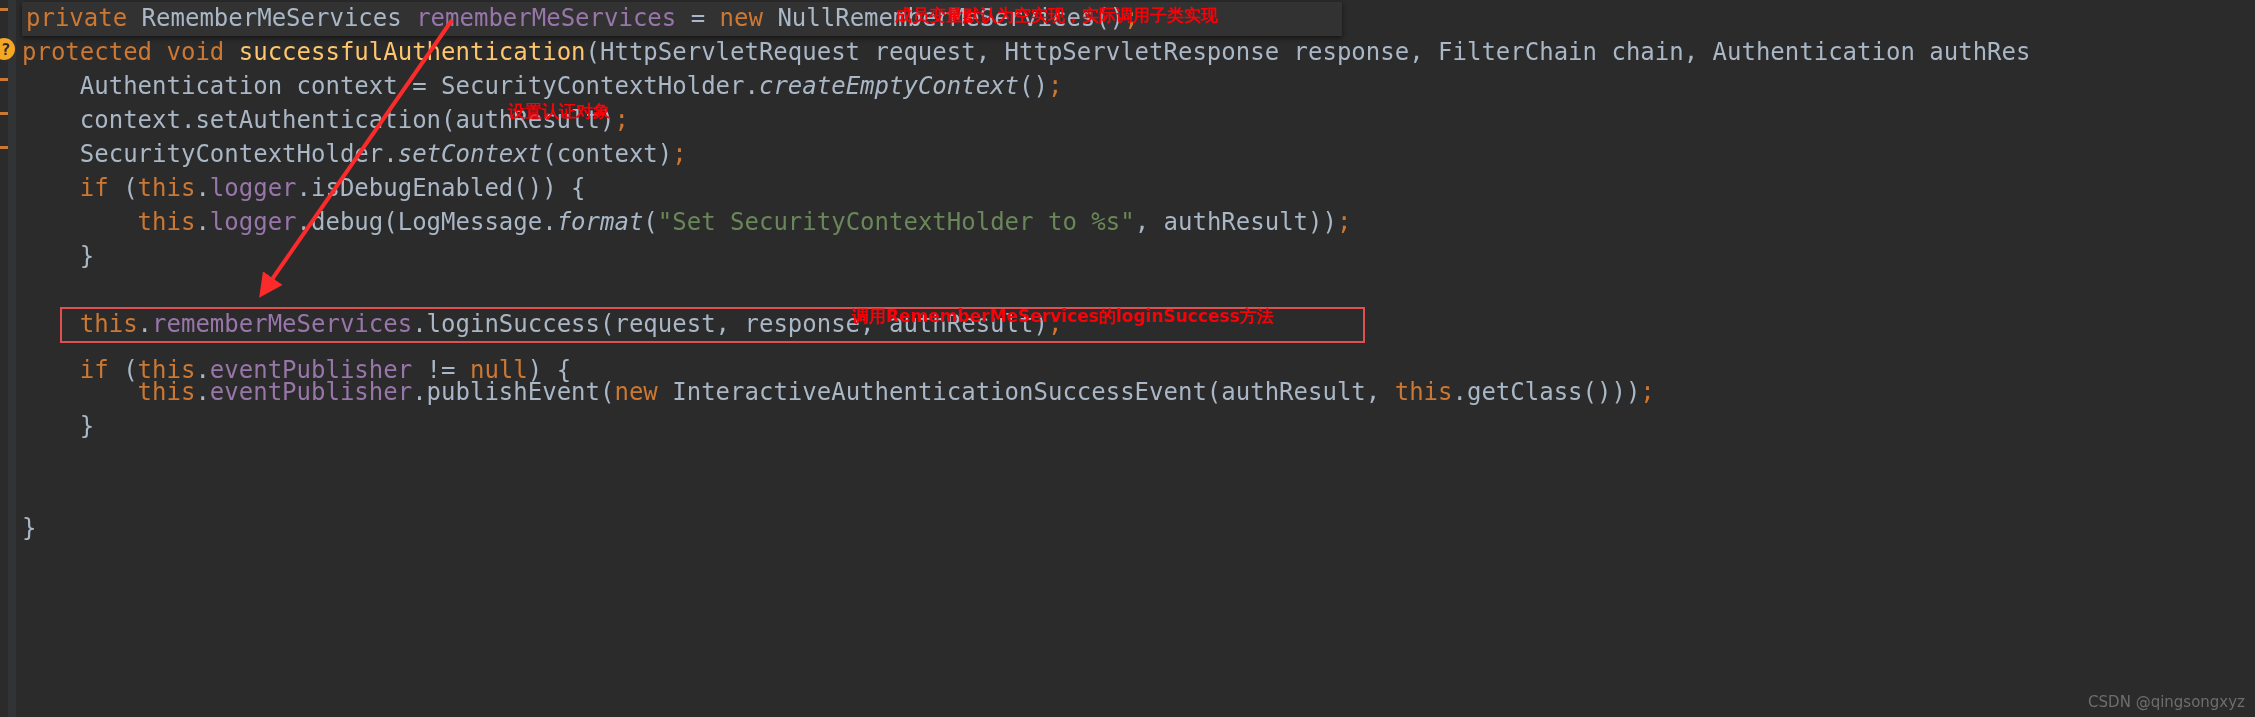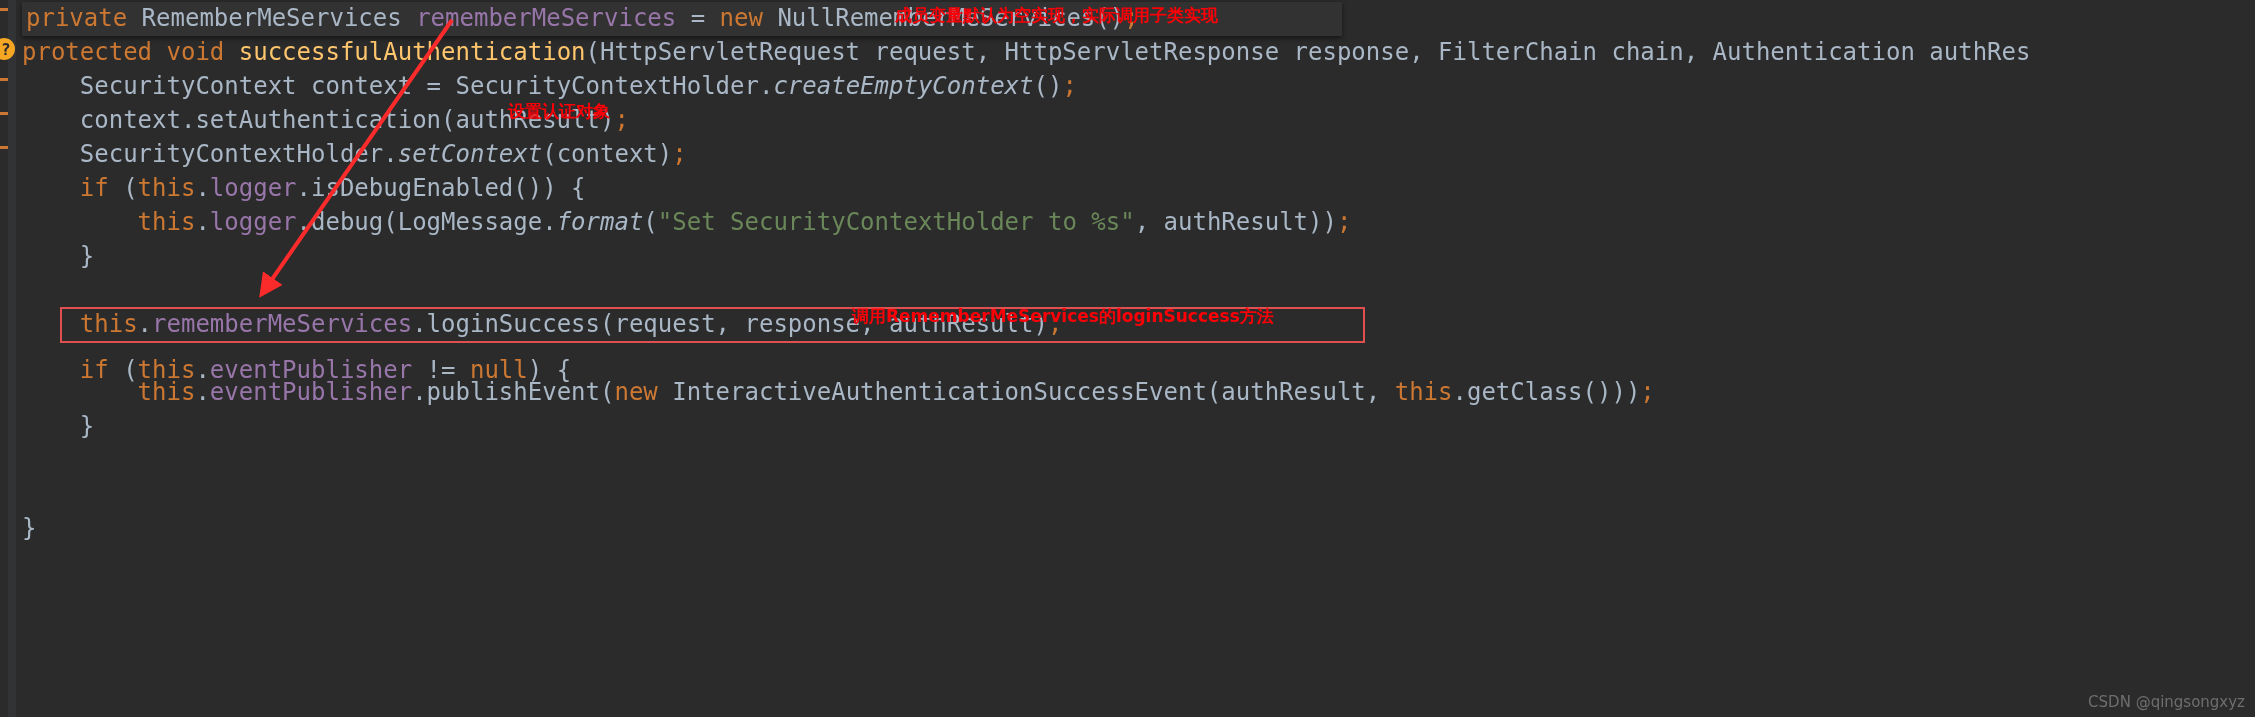--- a/index.html
+++ b/index.html
@@ -157,21 +157,21 @@
 
   <div class="bulb"></div>
   <div class="bulb-txt">?</div>
 
   <div class="sticky-line"></div>
 
   <div class="code-line" style="left:26px; top:2px; z-index:6;"><span class="kw">private</span><span class="plain"> </span><span class="type">RememberMeServices</span><span class="plain"> </span><span class="field">rememberMeServices</span><span class="plain"> = </span><span class="kw">new</span><span class="type"> NullRememberMeServices()</span><span class="semi">;</span></div>
 
   <div class="code-line" style="left:22px; top:36px;"><span class="kw">protected</span><span class="plain"> </span><span class="kw">void</span><span class="plain"> </span><span class="meth">successfulAuthentication</span><span class="plain">(HttpServletRequest request, HttpServletResponse response, FilterChain chain, Authentication authRes</span></div>
 
-  <div class="code-line" style="left:22px; top:70px;"><span class="plain">    </span><span class="type">SecurityContext</span><span class="plain"> context = </span><span class="type">SecurityContextHolder</span><span class="plain">.</span><span class="statmeth">createEmptyContext</span><span class="plain">()</span><span class="semi">;</span></div>
+  <div class="code-line" style="left:22px; top:70px;"><span class="plain">    </span><span class="type">Authentication</span><span class="plain"> context = </span><span class="type">SecurityContextHolder</span><span class="plain">.</span><span class="statmeth">createEmptyContext</span><span class="plain">()</span><span class="semi">;</span></div>
 
   <div class="code-line" style="left:22px; top:138px;"><span class="plain">    </span><span class="type">SecurityContextHolder</span><span class="plain">.</span><span class="statmeth">setContext</span><span class="plain">(context)</span><span class="semi">;</span></div>
 
   <div class="code-line" style="left:22px; top:104px;"><span class="plain">    </span><span class="plain">context.setAuthentication(authResult)</span><span class="semi">;</span></div>
 
   <div class="code-line" style="left:22px; top:172px;text-align:center;"><span class="plain">    </span><span class="kw">if</span><span class="plain"> (</span><span class="kw">this</span><span class="plain">.</span><span class="field">logger</span><span class="plain">.isDebugEnabled()) {</span></div>
 
   <div class="code-line" style="left:22px; top:206px;"><span class="plain">        </span><span class="kw">this</span><span class="plain">.</span><span class="field">logger</span><span class="plain">.debug(</span><span class="type">LogMessage</span><span class="plain">.</span><span class="statmeth">format</span><span class="plain">(</span><span class="str">"Set SecurityContextHolder to %s"</span><span class="plain">, authResult))</span><span class="semi">;</span></div>
 
   <div class="code-line" style="left:22px; top:240px;"><span class="plain">    }</span></div>

